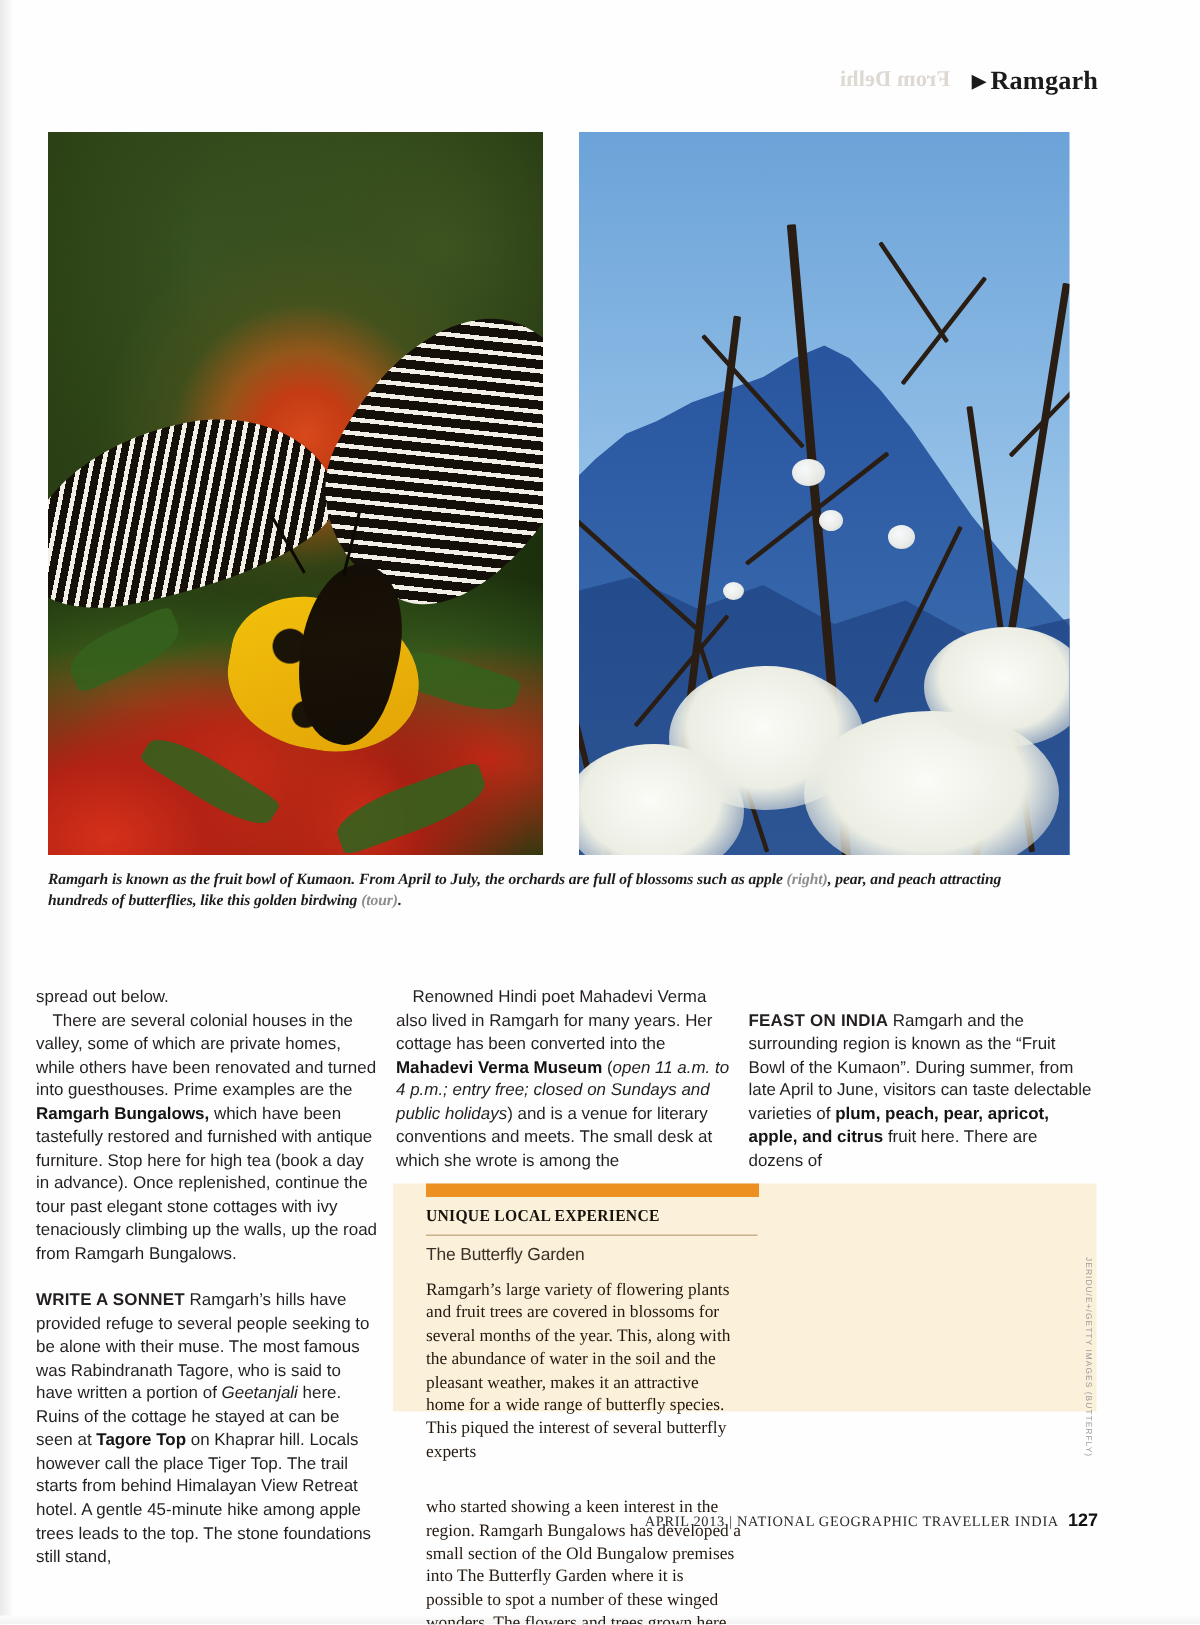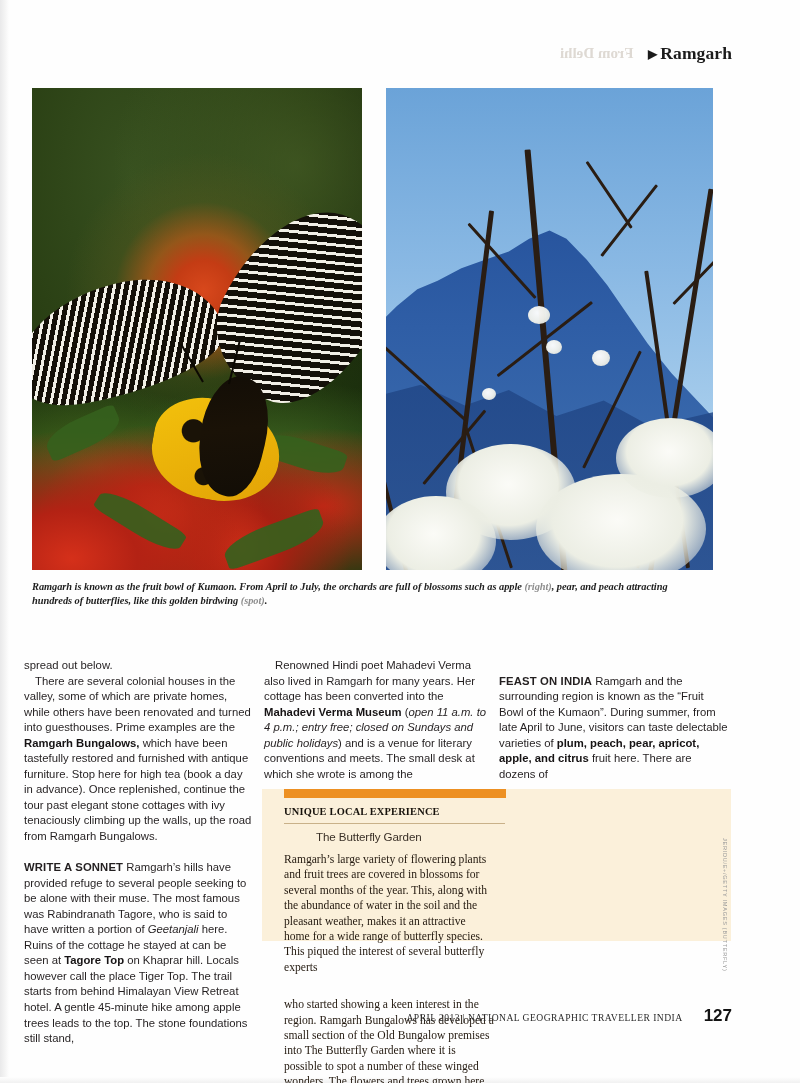--- a/index.html
+++ b/index.html
@@ -245,21 +245,20 @@
     width: 221px;
     height: 1px;
     background: #c9b189;
     margin: 6px 0 6px 0;
   }
   .sidebox-title {
     font-size: 11.6px;
     color: #3a3027;
     letter-spacing: -.1px;
     margin-bottom: 9px;
-    margin-left: 32px;
   }
   .sidebox-cols {
     display: flex;
     gap: 22px;
     flex-direction: column;
   }
   .sidebox-col {
     width: 210px;
     font-family: "Liberation Serif", serif;
     font-size: 11.6px;
@@ -289,23 +288,23 @@
     top: 1006px;
     font-family: "Liberation Serif", serif;
     font-size: 9.6px;
     letter-spacing: .45px;
     color: #2a2a2a;
     white-space: nowrap;
   }
   .footer .pg {
     font-family: "Liberation Sans", sans-serif;
     font-weight: bold;
-    font-size: 17px;
+    font-size: 12px;
     letter-spacing: 0;
-    margin-left: 21px;
+    margin-left: 6px;
     color: #121212;
   }
 </style>
 </head>
 <body>
 
 <div class="page">
 
   <div class="edge-left"></div>
   <div class="edge-bottom"></div>
@@ -368,21 +367,21 @@
     <div class="blossom-w" style="left:160px; top:252px; width:16px; height:14px;"></div>
     <div class="blossom-w" style="left:206px; top:262px; width:18px; height:16px;"></div>
     <div class="blossom-w" style="left:96px;  top:300px; width:14px; height:12px;"></div>
     <div class="blossom-mass" style="left:60px;  top:356px; width:130px; height:96px;"></div>
     <div class="blossom-mass" style="left:150px; top:386px; width:170px; height:110px;"></div>
     <div class="blossom-mass" style="left:-10px; top:408px; width:120px; height:90px;"></div>
     <div class="blossom-mass" style="left:230px; top:330px; width:110px; height:80px;"></div>
   </div>
 
   <div class="caption">
-    <span>Ramgarh is known as the fruit bowl of Kumaon. From April to July, the orchards are full of blossoms such as apple </span><span class="dim">(right)</span><span>, pear, and peach attracting hundreds of butterflies, like this golden birdwing </span><span class="dim">(spot)</span><span>.</span>
+    <span>Ramgarh is known as the fruit bowl of Kumaon. From April to July, the orchards are full of blossoms such as apple </span><span class="dim">(right)</span><span>, pear, and peach attracting hundreds of butterflies, like this golden birdwing </span><span class="dim">(tour)</span><span>.</span>
   </div>
 
   <div class="col col1">
     <p>spread out below.</p>
     <p class="indent"><span>There are several colonial houses in the valley, some of which are private homes, while others have been renovated and turned into guesthouses. Prime examples are the </span><b>Ramgarh Bungalows,</b><span> which have been tastefully restored and furnished with antique furniture. Stop here for high tea (book a day in advance). Once replenished, continue the tour past elegant stone cottages with ivy tenaciously climbing up the walls, up the road from Ramgarh Bungalows.</span></p>
     <div class="gap"></div>
     <p><span class="subhead">WRITE A SONNET</span><span> Ramgarh’s hills have provided refuge to several people seeking to be alone with their muse. The most famous was Rabindranath Tagore, who is said to have written a portion of </span><i>Geetanjali</i><span> here. Ruins of the cottage he stayed at can be seen at </span><b>Tagore Top</b><span> on Khaprar hill. Locals however call the place Tiger Top. The trail starts from behind Himalayan View Retreat hotel. A gentle 45-minute hike among apple trees leads to the top. The stone foundations still stand,</span></p>
   </div>
 
   <div class="col col2">

